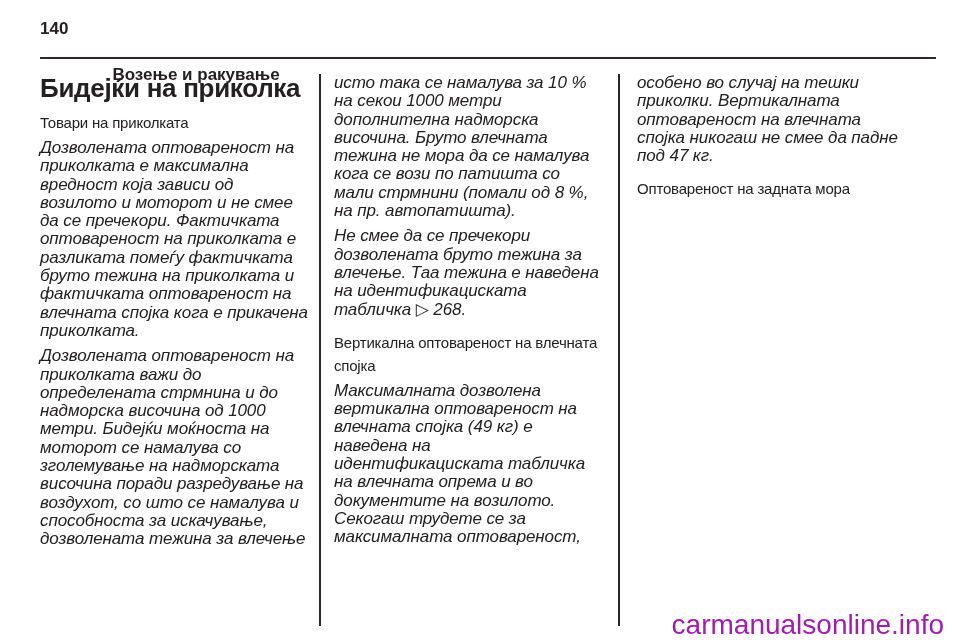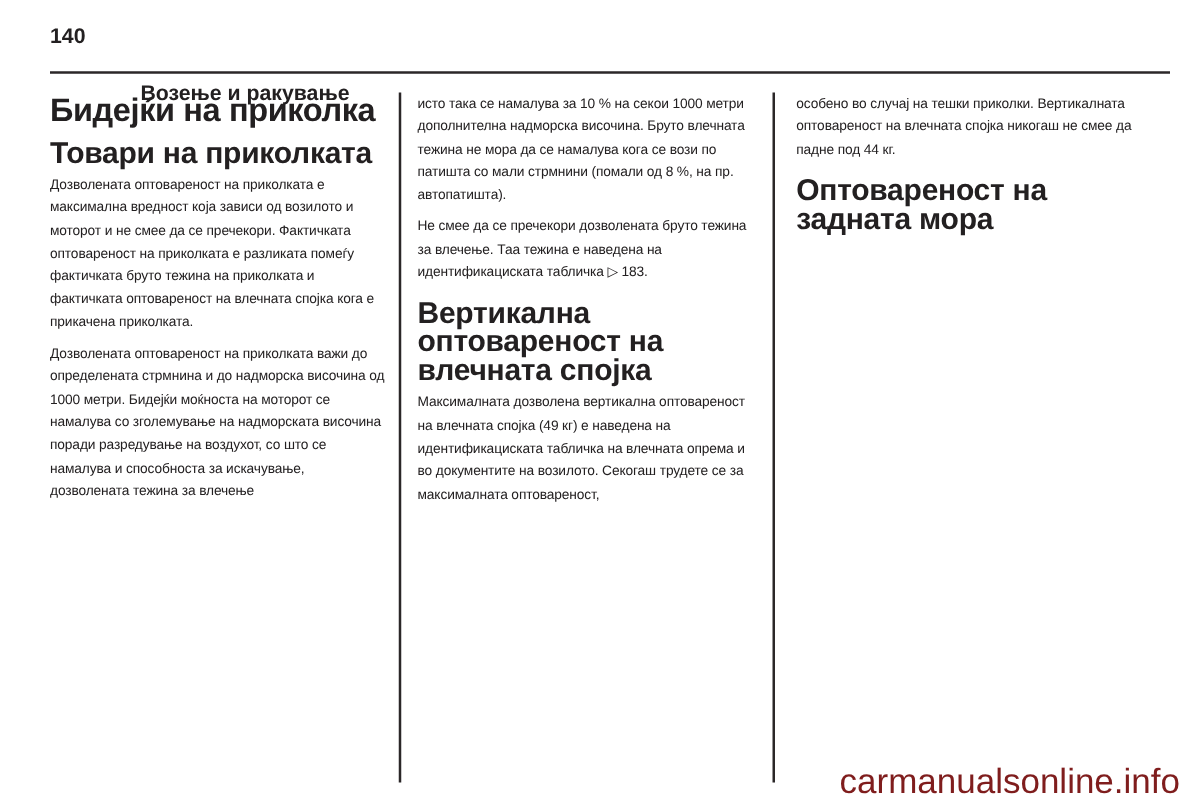--- a/index.html
+++ b/index.html
@@ -31,34 +31,35 @@
     background: #2b2728;
   }
   .vdiv1 { left: 319px; }
   .vdiv2 { left: 618px; }
   .h1 {
     font-size: 26px; line-height: 28px; font-weight: bold;
     letter-spacing: -0.3px;
     margin: 0 0 9px 0;
   }
   .h2 {
-    font-size: 24px; line-height: 23px; font-weight: bold;
+    font-size: 15px; line-height: 23px; font-weight: normal;
     letter-spacing: -0.2px;
     margin: 12px 0 5px 0;
   }
   .h2.first { margin-top: 0; }
   .p {
-    font-size: 11px; line-height: 18.3px;
+    font-size: 17px; line-height: 18.3px;
     margin: 0 0 7px 0;
     letter-spacing: -0.1px;
+    font-style: italic;
   }
   .watermark {
     position: absolute; right: 16px; bottom: 2px;
     font-size: 28px; line-height: 30px;
-    color: #7f1d1d; letter-spacing: 0px;
+    color: #a21caf; letter-spacing: 0px;
   }
 </style>
 </head>
 <body>
 
 <div class="page-header">
   <span class="page-number">140</span>
   <span class="chapter-title">Возење и ракување</span>
 </div>
 
@@ -68,25 +69,25 @@
   <h1 class="h1">Бидејќи на приколка</h1>
   <h2 class="h2 first">Товари на приколката</h2>
   <p class="p">Дозволената оптовареност на приколката е максимална вредност која зависи од возилото и моторот и не смее да се пречекори. Фактичката оптовареност на приколката е разликата помеѓу фактичката бруто тежина на приколката и фактичката оптовареност на влечната спојка кога е прикачена приколката.</p>
   <p class="p">Дозволената оптовареност на приколката важи до определената стрмнина и до надморска височина од 1000 метри. Бидејќи моќноста на моторот се намалува со зголемување на надморската височина поради разредување на воздухот, со што се намалува и способноста за искачување, дозволената тежина за влечење</p>
 </div>
 
 <div class="vdiv vdiv1"></div>
 
 <div class="col col2">
   <p class="p">исто така се намалува за 10 % на секои 1000 метри дополнителна надморска височина. Бруто влечната тежина не мора да се намалува кога се вози по патишта со мали стрмнини (помали од 8 %, на пр. автопатишта).</p>
-  <p class="p">Не смее да се пречекори дозволената бруто тежина за влечење. Таа тежина е наведена на идентификациската табличка ▷ 183.</p>
+  <p class="p">Не смее да се пречекори дозволената бруто тежина за влечење. Таа тежина е наведена на идентификациската табличка ▷ 268.</p>
   <h2 class="h2">Вертикална оптовареност на влечната спојка</h2>
   <p class="p">Максималната дозволена вертикална оптовареност на влечната спојка (49 кг) е наведена на идентификациската табличка на влечната опрема и во документите на возилото. Секогаш трудете се за максималната оптовареност,</p>
 </div>
 
 <div class="vdiv vdiv2"></div>
 
 <div class="col col3">
-  <p class="p">особено во случај на тешки приколки. Вертикалната оптовареност на влечната спојка никогаш не смее да падне под 44 кг.</p>
+  <p class="p">особено во случај на тешки приколки. Вертикалната оптовареност на влечната спојка никогаш не смее да падне под 47 кг.</p>
   <h2 class="h2">Оптовареност на задната мора</h2>
 </div>
 
 <div class="watermark">carmanualsonline.info</div>
 
 </body></html>

